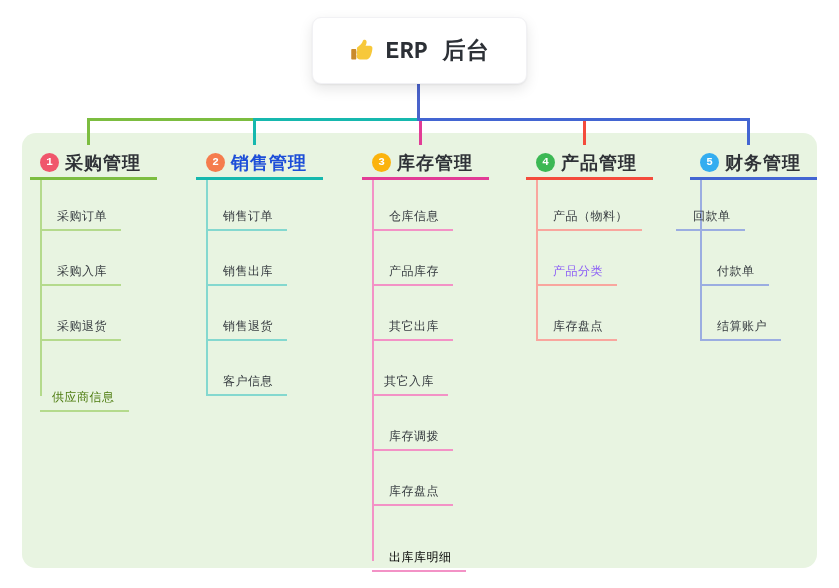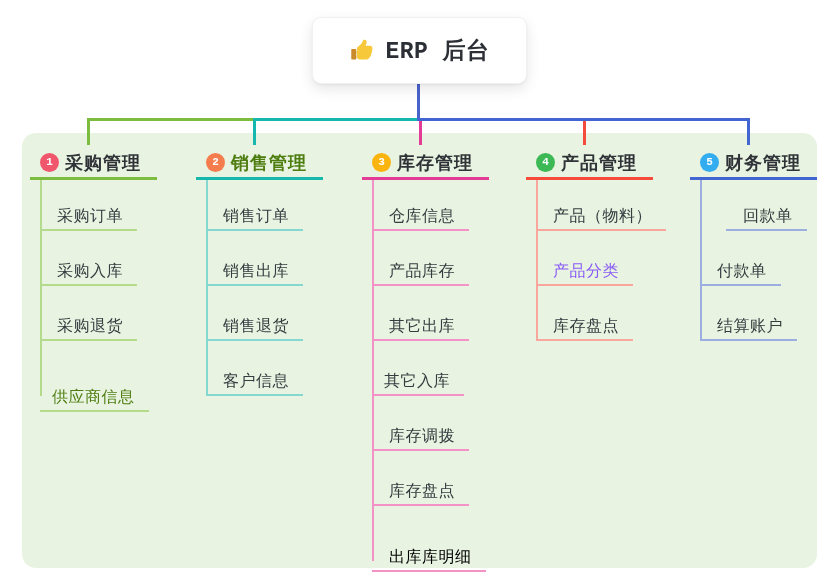--- a/index.html
+++ b/index.html
@@ -23,21 +23,21 @@
     position:absolute;top:148px;width:117px;height:29px;z-index:3;
     display:flex;align-items:center;gap:6px;padding-left:10px;box-sizing:content-box;
   }
   .badge{
     width:19px;height:19px;border-radius:50%;flex:0 0 19px;
     color:#fff;font-size:11px;font-weight:bold;line-height:19px;text-align:center;
   }
   .branch-label{font-size:18px;font-weight:600;letter-spacing:1px;white-space:nowrap;}
   .child-item{
     position:absolute;height:24px;line-height:25px;z-index:2;
-    padding:0 14px 0 17px;font-size:16px;letter-spacing:.5px;white-space:nowrap;
+    padding:0 14px 0 17px;font-size:12px;letter-spacing:.5px;white-space:nowrap;
   }
 </style>
 </head>
 <body>
 
 <div id="canvas" style="background: rgb(255, 255, 255);">
 
   <div class="panel" style="background: rgb(232, 244, 225);"></div>
 
   <div class="root-card">
@@ -63,21 +63,21 @@
       <span class="badge" style="background: rgb(240, 86, 108);">1</span>
       <span class="branch-label" style="color: rgb(47, 50, 55);">采购管理</span>
     </div>
     <div class="line" style="left: 40px; top: 180px; width: 2px; height: 216px; background: rgb(180, 218, 140);"></div>
     <div class="child-item" style="left: 40px; top: 205px; border-bottom: 2px solid rgb(180, 218, 140); color: rgb(54, 59, 64);">采购订单</div>
     <div class="child-item" style="left: 40px; top: 260px; border-bottom: 2px solid rgb(180, 218, 140); color: rgb(54, 59, 64);">采购入库</div>
     <div class="child-item" style="left: 40px; top: 315px; border-bottom: 2px solid rgb(180, 218, 140); color: rgb(54, 59, 64);">采购退货</div>
     <div class="child-item" style="left: 40px; top: 386px; border-bottom: 2px solid rgb(180, 218, 140); color: #4d7c0f; padding-left: 12px;">供应商信息</div>
     <div class="branch-title" style="left: 196px; border-bottom: 3px solid rgb(22, 184, 174);">
       <span class="badge" style="background: rgb(245, 124, 77);">2</span>
-      <span class="branch-label" style="color: #4d7c0f;">销售管理</span>
+      <span class="branch-label" style="color: #1d4ed8;">销售管理</span>
     </div>
     <div class="line" style="left: 206px; top: 180px; width: 2px; height: 216px; background: rgb(132, 216, 207);"></div>
     <div class="child-item" style="left: 206px; top: 205px; border-bottom: 2px solid rgb(132, 216, 207); color: rgb(54, 59, 64);">销售订单</div>
     <div class="child-item" style="left: 206px; top: 260px; border-bottom: 2px solid rgb(132, 216, 207); color: rgb(54, 59, 64);">销售出库</div>
     <div class="child-item" style="left: 206px; top: 315px; border-bottom: 2px solid rgb(132, 216, 207); color: rgb(54, 59, 64);">销售退货</div>
     <div class="child-item" style="left: 206px; top: 370px; border-bottom: 2px solid rgb(132, 216, 207); color: rgb(54, 59, 64);">客户信息</div>
     <div class="branch-title" style="left: 362px; border-bottom: 3px solid rgb(226, 60, 150);">
       <span class="badge" style="background: rgb(251, 179, 13);">3</span>
       <span class="branch-label" style="color: rgb(47, 50, 55);">库存管理</span>
     </div>
@@ -95,16 +95,16 @@
     </div>
     <div class="line" style="left: 536px; top: 180px; width: 2px; height: 161px; background: rgb(249, 166, 158);"></div>
     <div class="child-item" style="left: 536px; top: 205px; border-bottom: 2px solid rgb(249, 166, 158); color: rgb(54, 59, 64);">产品（物料）</div>
     <div class="child-item" style="left: 536px; top: 260px; border-bottom: 2px solid rgb(249, 166, 158); color: #8b5cf6;">产品分类</div>
     <div class="child-item" style="left: 536px; top: 315px; border-bottom: 2px solid rgb(249, 166, 158); color: rgb(54, 59, 64);">库存盘点</div>
     <div class="branch-title" style="left: 690px; border-bottom: 3px solid rgb(67, 101, 210);">
       <span class="badge" style="background: rgb(51, 173, 240);">5</span>
       <span class="branch-label" style="color: rgb(47, 50, 55);">财务管理</span>
     </div>
     <div class="line" style="left: 700px; top: 180px; width: 2px; height: 161px; background: rgb(155, 173, 225);"></div>
-    <div class="child-item" style="left: 726px; top: 205px; border-bottom: 2px solid rgb(155, 173, 225); color: rgb(54, 59, 64);">回款单</div>
+    <div class="child-item" style="left: 676px; top: 205px; border-bottom: 2px solid rgb(155, 173, 225); color: rgb(54, 59, 64);">回款单</div>
     <div class="child-item" style="left: 700px; top: 260px; border-bottom: 2px solid rgb(155, 173, 225); color: rgb(54, 59, 64); text-align: center;">付款单</div>
     <div class="child-item" style="left: 700px; top: 315px; border-bottom: 2px solid rgb(155, 173, 225); color: rgb(54, 59, 64);">结算账户</div>
   </div>
 
 </body></html>

